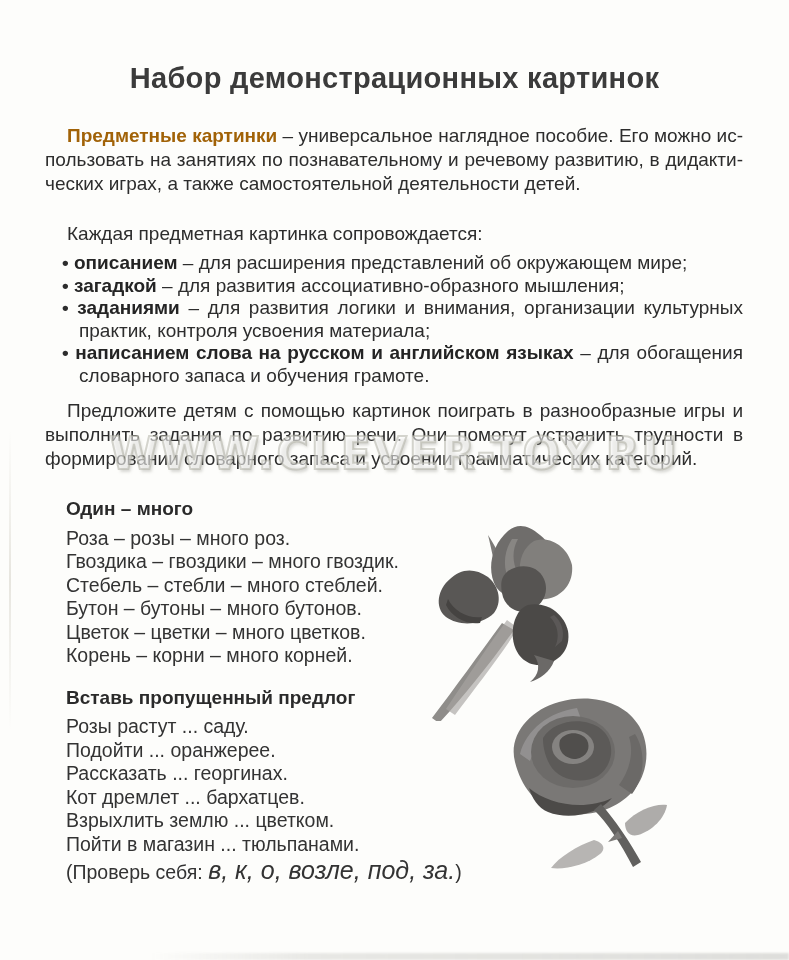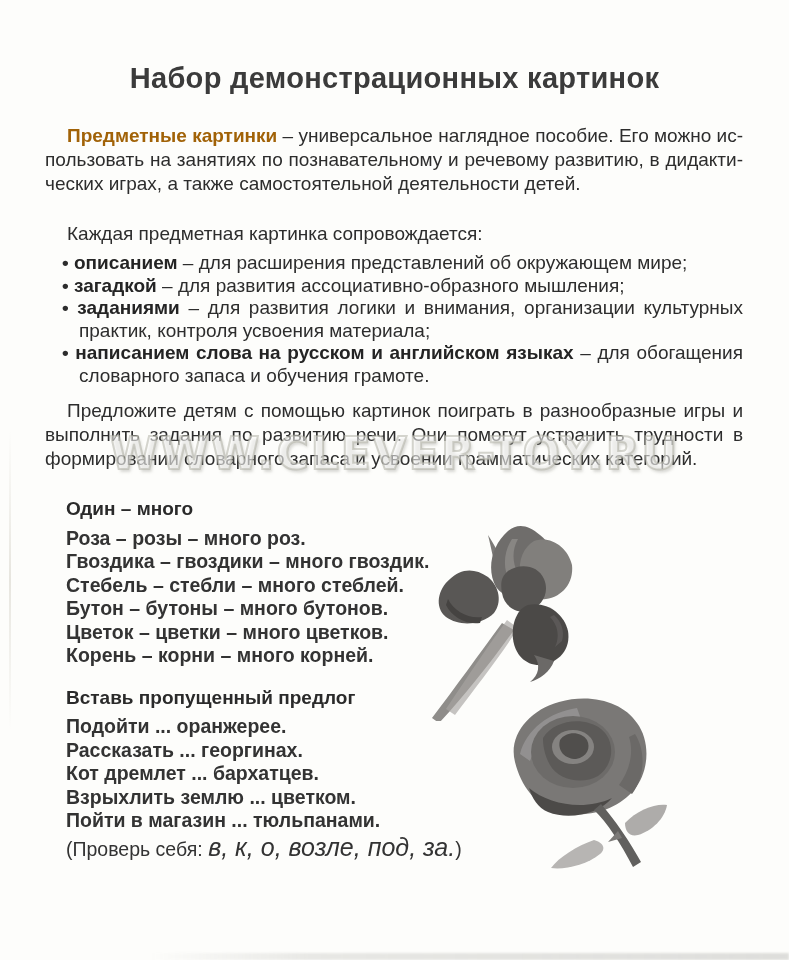--- a/index.html
+++ b/index.html
@@ -46,21 +46,21 @@
   ul.bullets .blt{font-weight:bold;}
   ul.bullets b{color:#242424;}
 
   .para-suggest{margin-top:12px;}
 
   
   .section{margin:0 45px 0 66px;max-width:420px;font-size:19.5px;line-height:23.5px;color:#333;}
   .section-head{font-weight:bold;font-size:19px;color:#2a2a2a;margin-bottom:6px;}
   .section-one-many{margin-top:26px;}
   .section-preposition{margin-top:18px;}
-  .ex-line{white-space:nowrap;font-weight:bold;}
+  .ex-line{white-space:nowrap;}
   .check-line{margin-top:3px;white-space:nowrap;}
   .check-line i{font-size:25px;font-style:italic;}
 
   
   .watermark{
     position:absolute;top:428px;left:50%;transform:translateX(-50%);
     font-family:"DejaVu Sans",sans-serif;
     font-size:44px;font-weight:bold;letter-spacing:2px;white-space:nowrap;
     color:rgba(255,255,255,0.50);
     -webkit-text-stroke:2px rgba(178,178,168,0.55);
@@ -113,20 +113,21 @@
     <div class="ex-line">Роза – розы – много роз.</div>
     <div class="ex-line">Гвоздика – гвоздики – много гвоздик.</div>
     <div class="ex-line">Стебель – стебли – много стеблей.</div>
     <div class="ex-line">Бутон – бутоны – много бутонов.</div>
     <div class="ex-line">Цветок – цветки – много цветков.</div>
     <div class="ex-line">Корень – корни – много корней.</div>
   </div>
 
   <div class="section section-preposition">
     <div class="section-head">Вставь пропущенный предлог</div>
+    <div class="ex-line">Розы растут ... саду.</div>
     <div class="ex-line">Подойти ... оранжерее.</div>
     <div class="ex-line">Рассказать ... георгинах.</div>
     <div class="ex-line">Кот дремлет ... бархатцев.</div>
     <div class="ex-line">Взрыхлить землю ... цветком.</div>
     <div class="ex-line">Пойти в магазин ... тюльпанами.</div>
     <div class="check-line"><span>(Проверь себя: </span><i>в, к, о, возле, под, за.</i><span>)</span></div>
   </div>
 
   <div class="watermark">WWW.CLEVER-TOY.RU</div>
 

